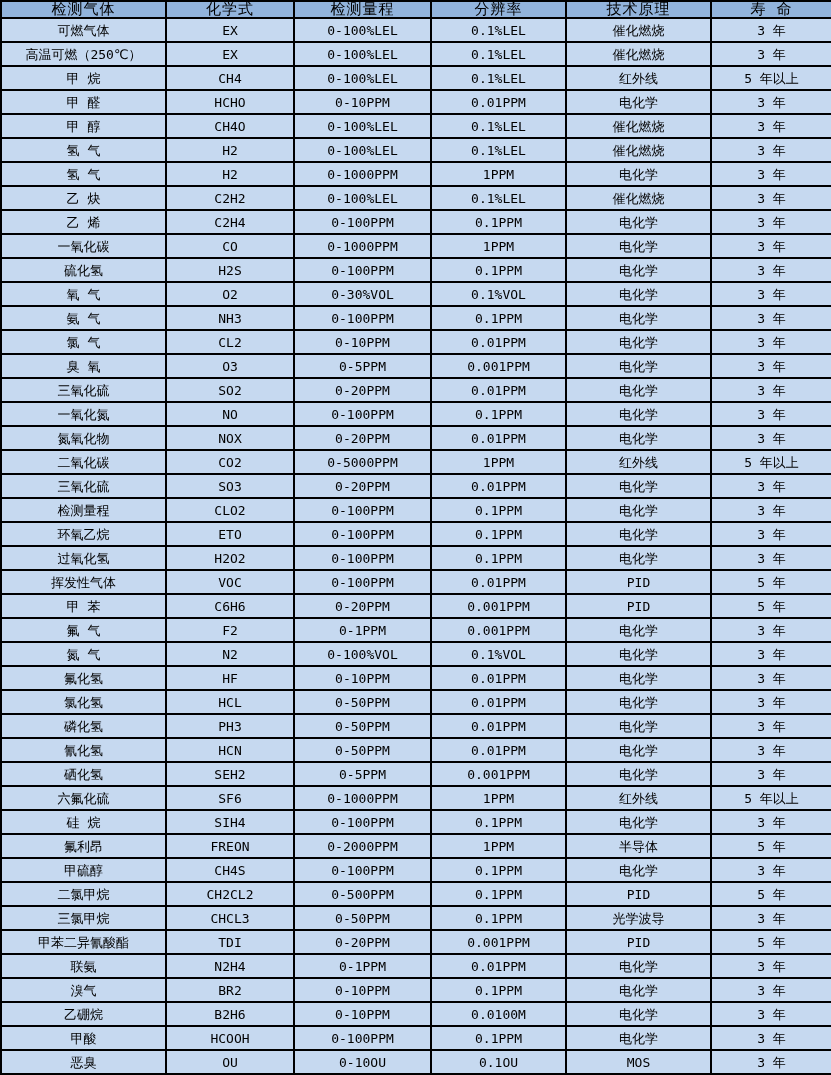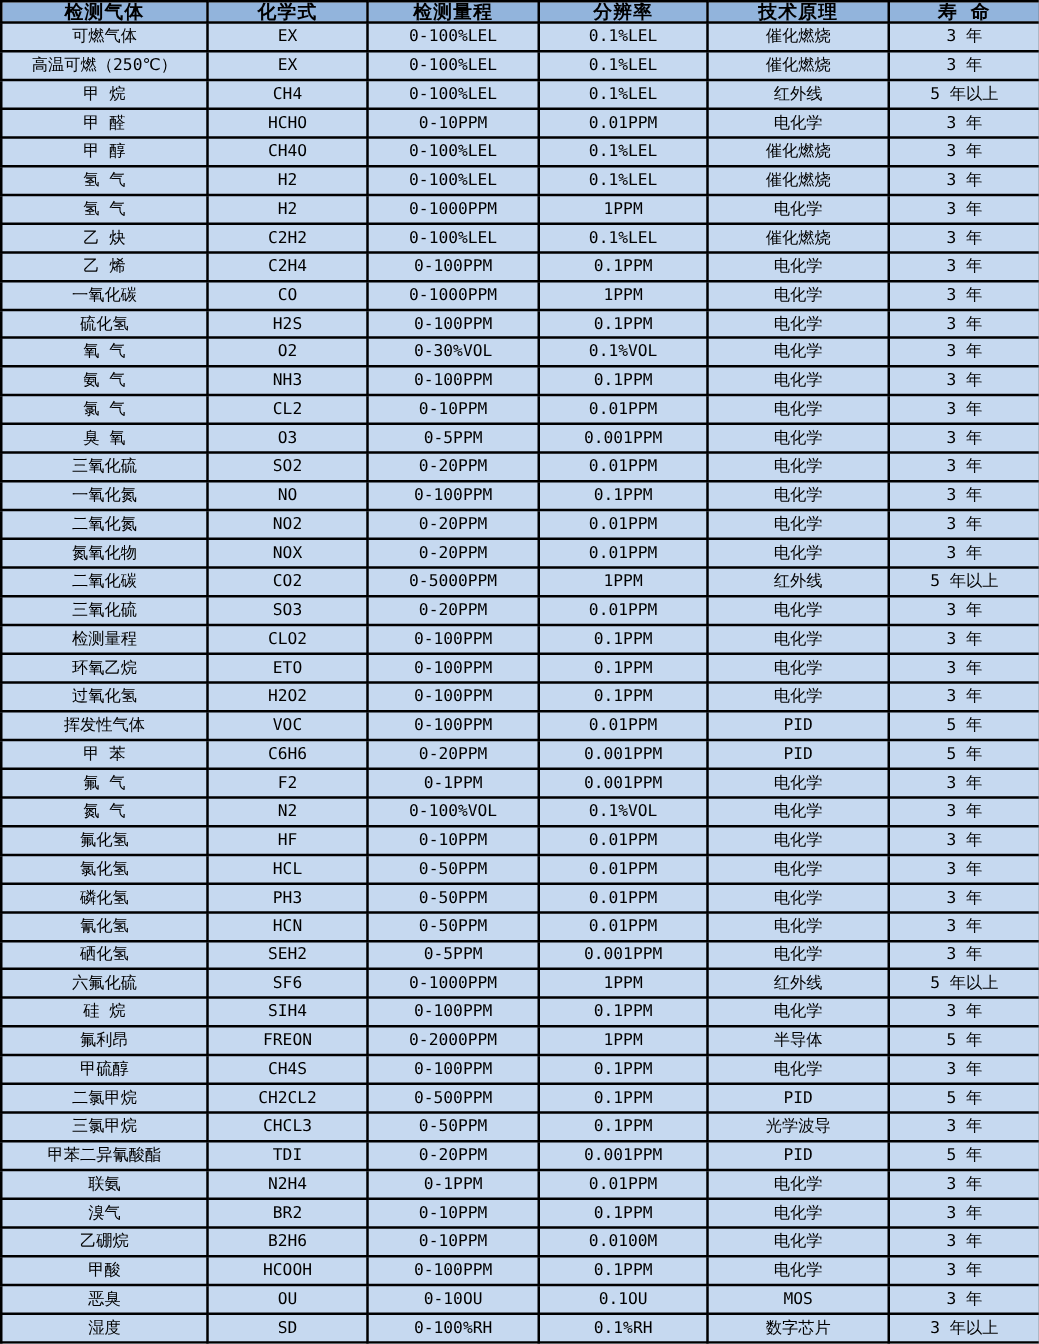--- a/index.html
+++ b/index.html
@@ -34,21 +34,21 @@
     vertical-align:middle;
     padding:0 2px;
     white-space:nowrap;
     overflow:hidden;
     font-size:13px;
     line-height:1;
   }
   table.spec th{
     background:var(--header-bg);
     font-size:15px;
-    font-weight:bold;
+    font-weight:normal;
     letter-spacing:1px;
   }
 </style>
 </head>
 <body>
 
 <div class="table-wrap">
   <table class="spec">
     <colgroup>
       <col style="width:165px">
@@ -199,28 +199,20 @@
         </tr>
         <tr>
           <td>一氧化氮</td>
           <td>NO</td>
           <td>0-100PPM</td>
           <td>0.1PPM</td>
           <td>电化学</td>
           <td>3 年</td>
         </tr>
         <tr>
-          <td>二氧化氮</td>
-          <td>NO2</td>
-          <td>0-20PPM</td>
-          <td>0.01PPM</td>
-          <td>电化学</td>
-          <td>3 年</td>
-        </tr>
-        <tr>
           <td>氮氧化物</td>
           <td>NOX</td>
           <td>0-20PPM</td>
           <td>0.01PPM</td>
           <td>电化学</td>
           <td>3 年</td>
         </tr>
         <tr>
           <td>二氧化碳</td>
           <td>CO2</td>
@@ -422,23 +414,15 @@
           <td>3 年</td>
         </tr>
         <tr>
           <td>恶臭</td>
           <td>OU</td>
           <td>0-10OU</td>
           <td>0.1OU</td>
           <td>MOS</td>
           <td>3 年</td>
         </tr>
-        <tr>
-          <td>湿度</td>
-          <td>SD</td>
-          <td>0-100%RH</td>
-          <td>0.1%RH</td>
-          <td>数字芯片</td>
-          <td>3 年以上</td>
-        </tr>
       </tbody>
   </table>
 </div>
 
 </body></html>

